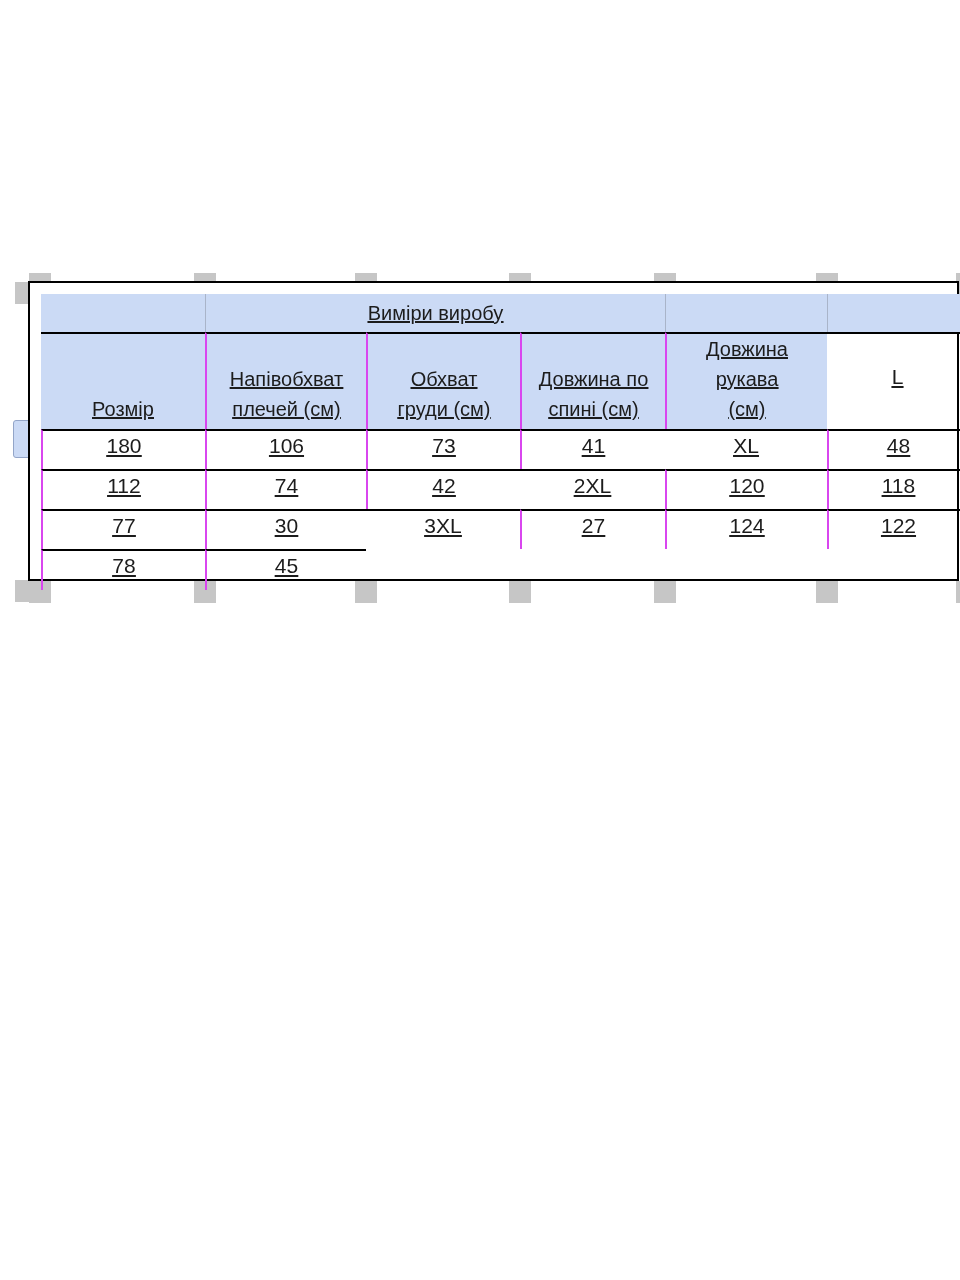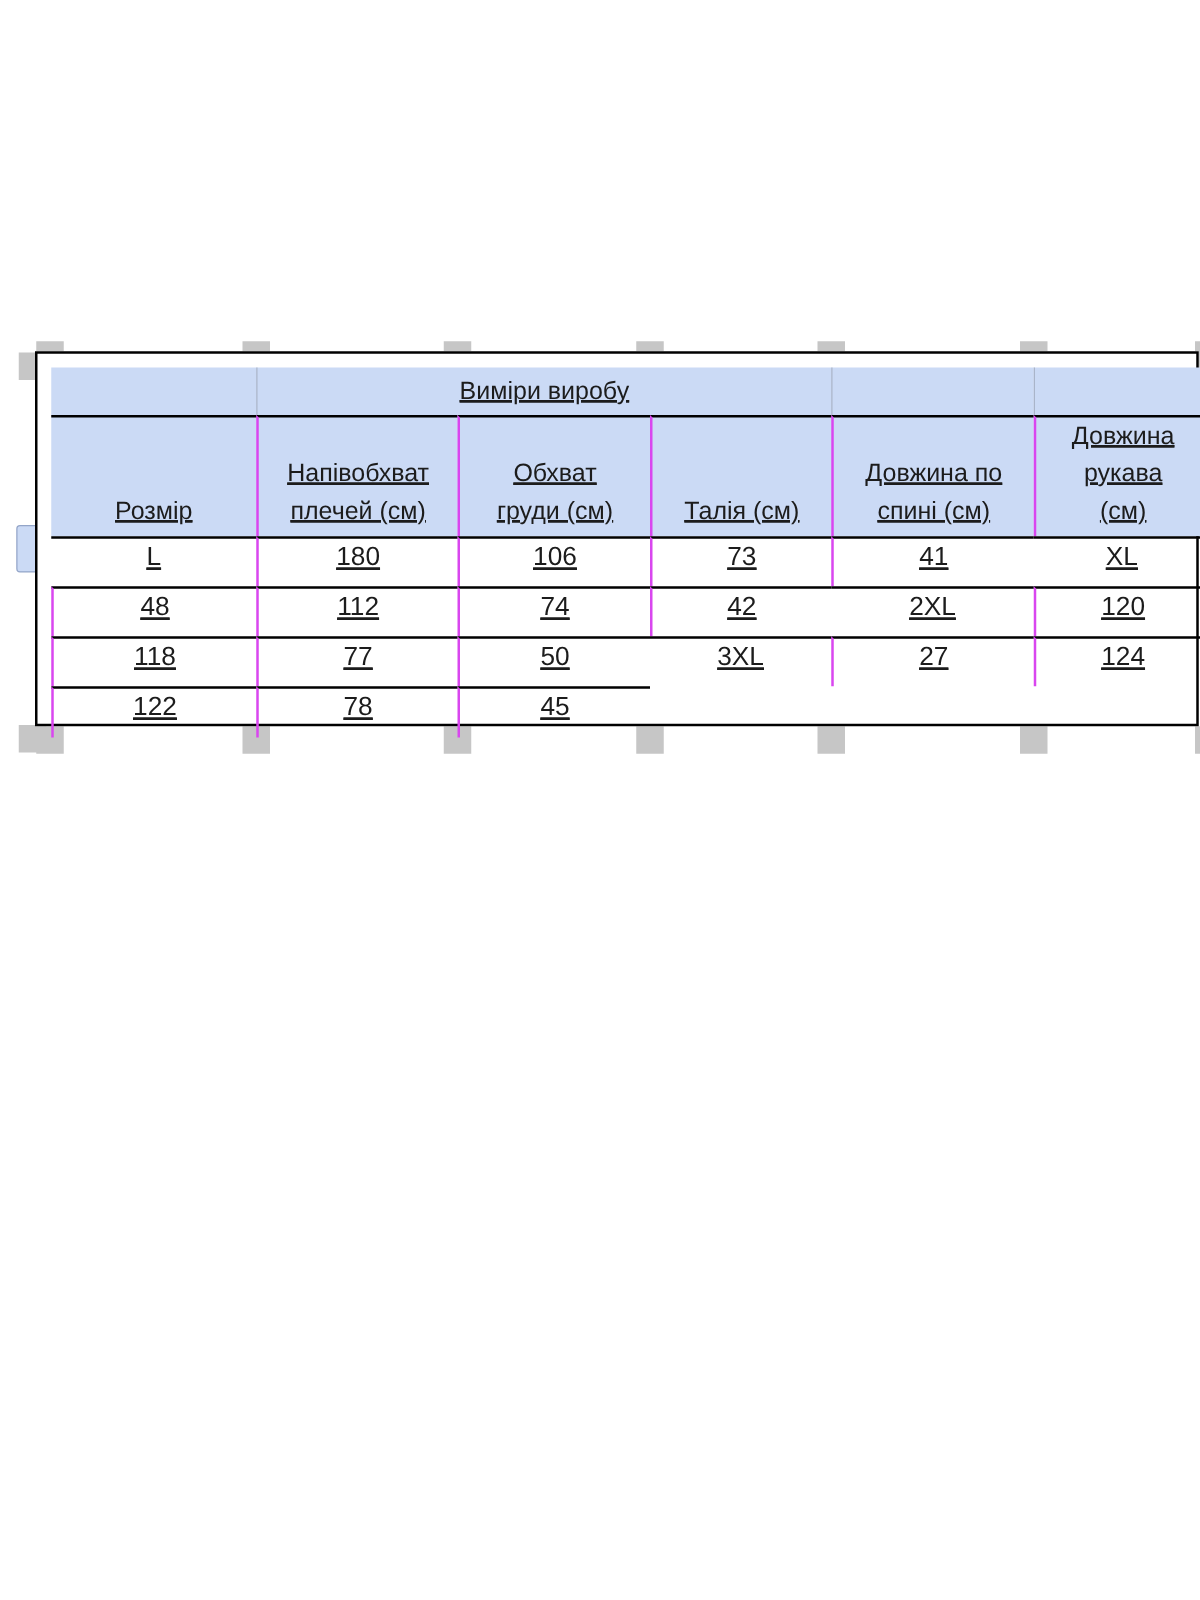--- a/index.html
+++ b/index.html
@@ -106,21 +106,20 @@
     <div class="cell blue"></div>
     <div class="cell blue merged faintleft">Виміри виробу</div>
     <div class="cell blue faintleft"></div>
     <div class="cell blue faintleft"></div>
 
     <div class="cell blue hdr bt">Розмір</div>
     <div class="cell blue hdr bt bl">Напівобхват
 плечей (см)</div>
     <div class="cell blue hdr bt bl">Обхват
 груди (см)</div>
-    <div class="cell blue hdr bt bl">Талія (см)</div>
     <div class="cell blue hdr bt bl">Довжина по
 спині (см)</div>
     <div class="cell blue hdr bt bl">Довжина
 рукава
 (см)</div>
 
     <div class="cell num bt">L</div>
     <div class="cell num bt bl">180</div>
     <div class="cell num bt bl">106</div>
     <div class="cell num bt bl">73</div>
@@ -129,21 +128,21 @@
     <div class="cell num bt">XL</div>
     <div class="cell num bt bl">48</div>
     <div class="cell num bt bl">112</div>
     <div class="cell num bt bl">74</div>
     <div class="cell num bt bl">42</div>
 
     <div class="cell num bt">2XL</div>
     <div class="cell num bt bl">120</div>
     <div class="cell num bt bl">118</div>
     <div class="cell num bt bl">77</div>
-    <div class="cell num bt bl">50</div>
+    <div class="cell num bt bl">30</div>
 
     <div class="cell num bt">3XL</div>
     <div class="cell num bt bl">27</div>
     <div class="cell num bt bl">124</div>
     <div class="cell num bt bl">122</div>
     <div class="cell num bt bl">78</div>
     <div class="cell num bt bl">45</div>
 
   </div>
 </div>

